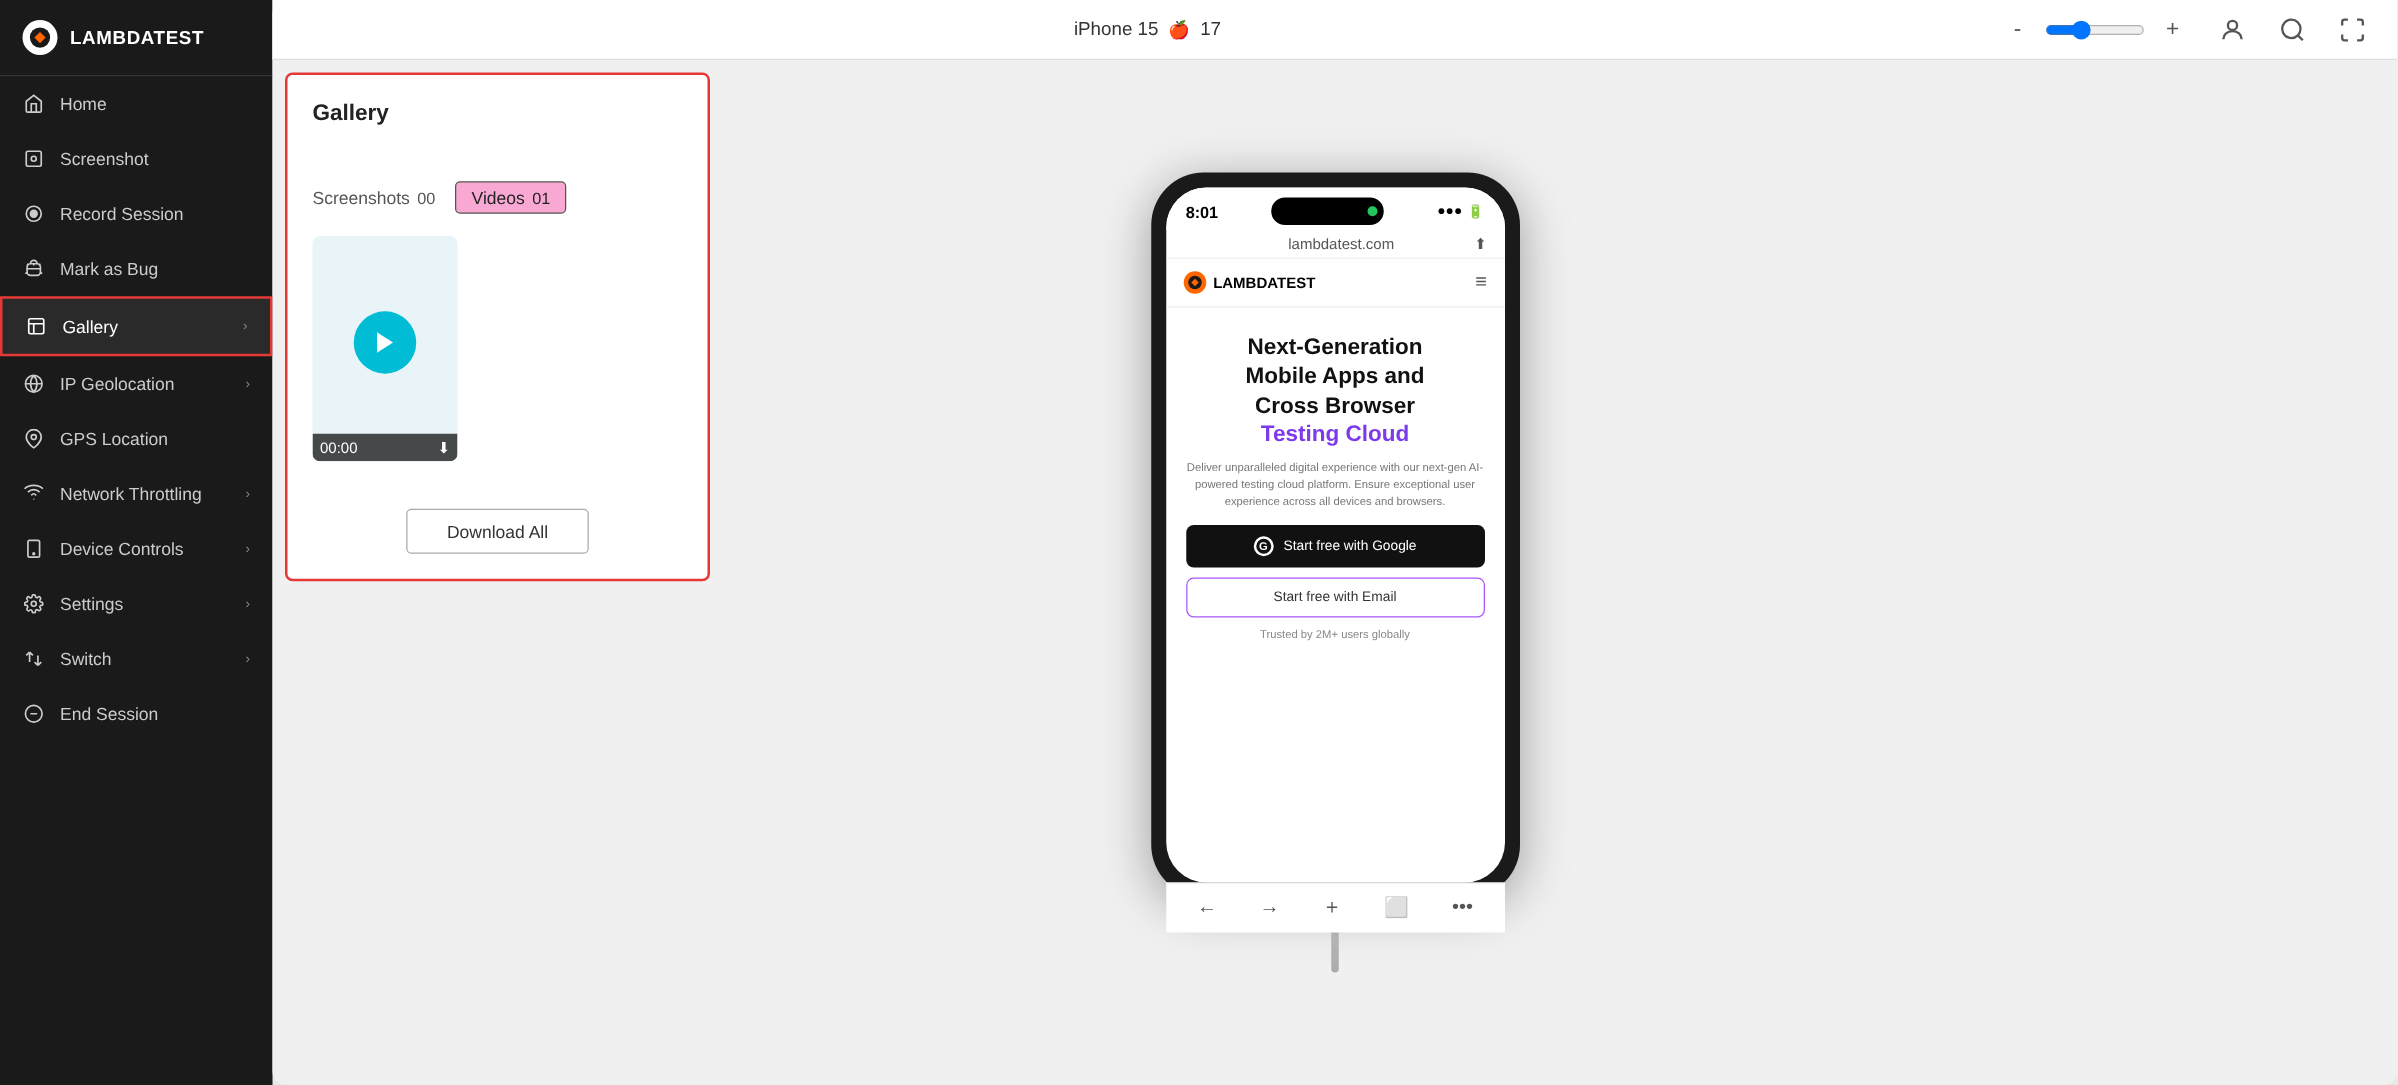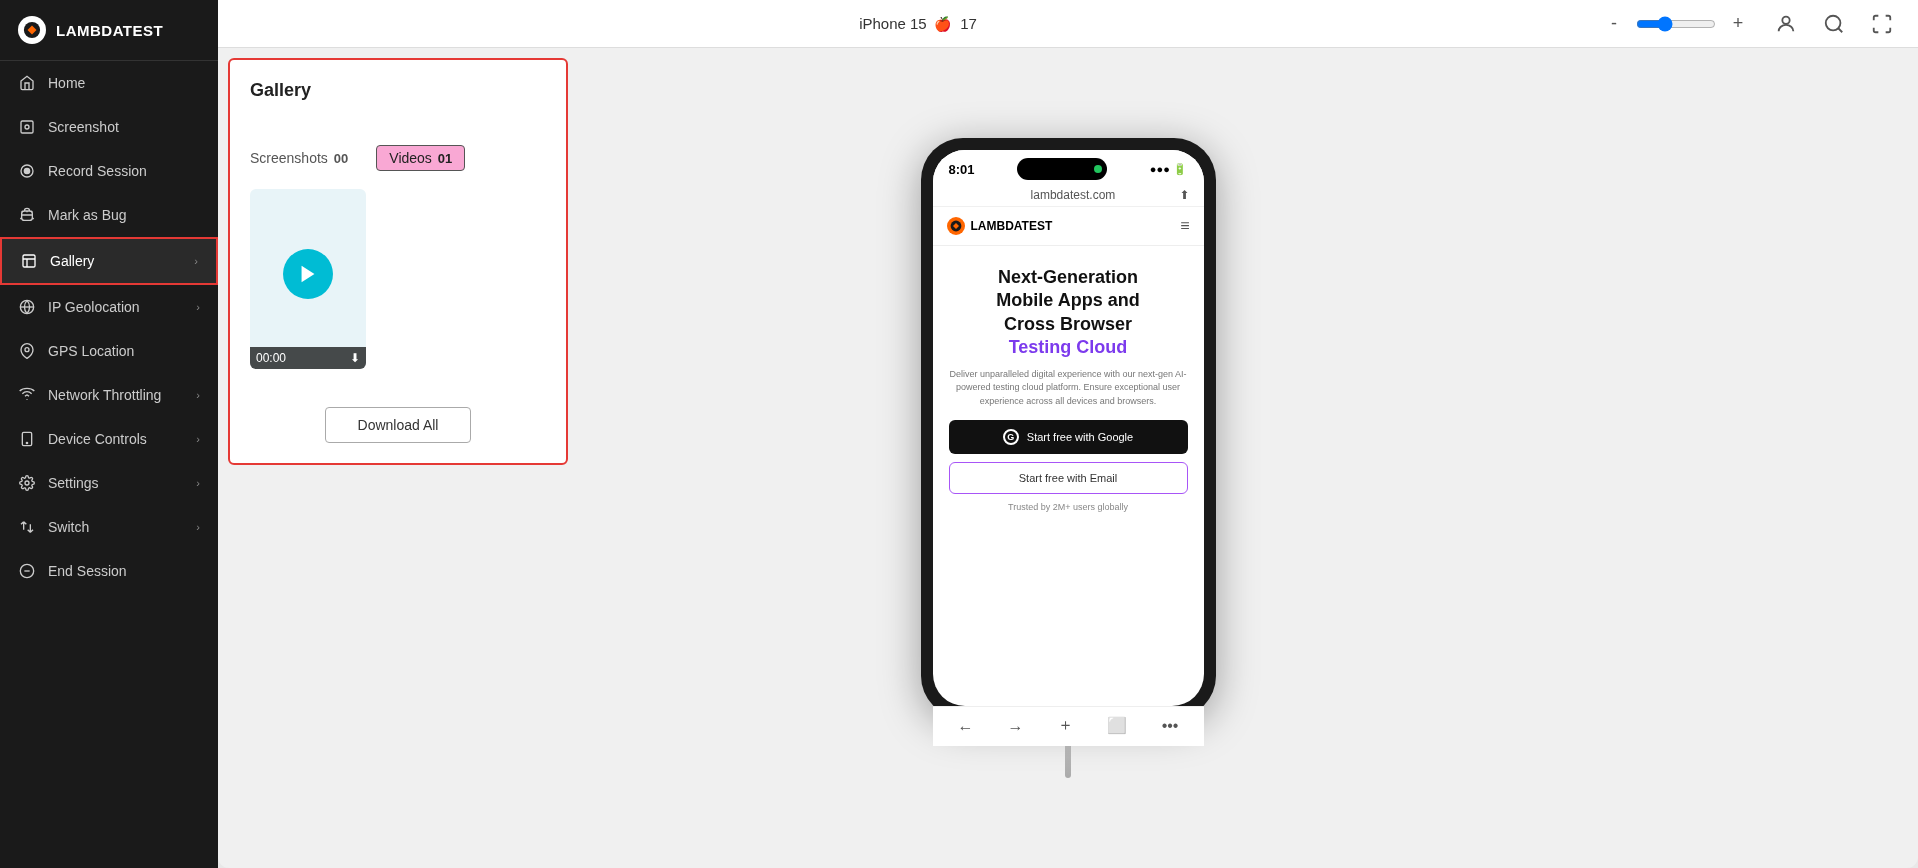--- a/index.html
+++ b/index.html
@@ -112,39 +112,39 @@
     }
     #gallery-panel .panel-title {
       font-size: 18px;
       font-weight: 600;
       color: #222;
       margin-bottom: 16px;
     }
     .gallery-tabs {
       display: flex;
       align-items: center;
-      gap: 28px;
+      gap: 16px;
       margin-bottom: 18px;
       margin-top: 44px;
     }
     .gallery-tab {
       display: flex; align-items: center; gap: 6px;
       font-size: 14px; color: #555; cursor: pointer; padding: 4px 0;
     }
     .gallery-tab.active {
       background: #f9a8d4;
       border: 1.5px solid #555;
       border-radius: 4px;
       padding: 4px 12px;
       font-weight: 500;
       color: #222;
     }
     .gallery-tab .tab-count {
       font-size: 13px;
-      font-weight: 700;
+      font-weight: 400;
     }
 
     .gallery-grid {
       min-height: 200px;
       margin-bottom: 18px;
     }
     .video-thumb {
       width: 116px;
       height: 180px;
       background: #e8f4f8;

